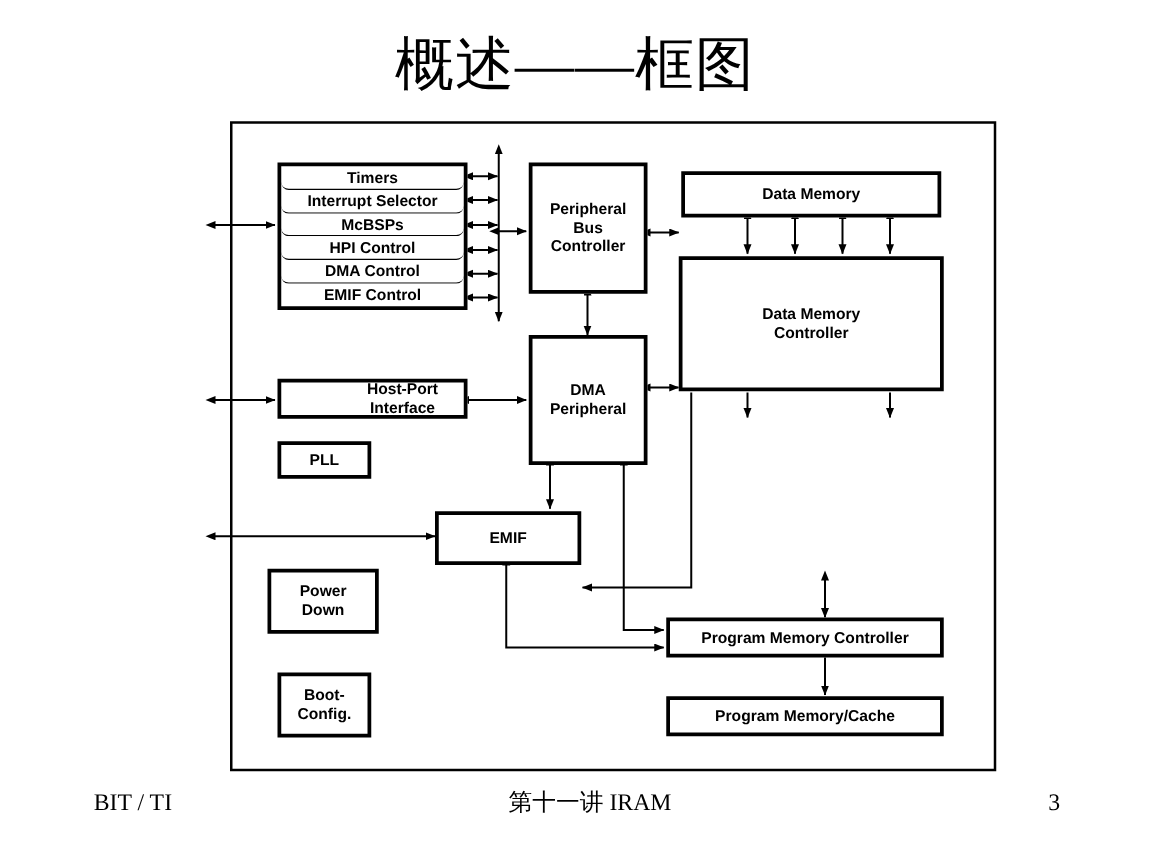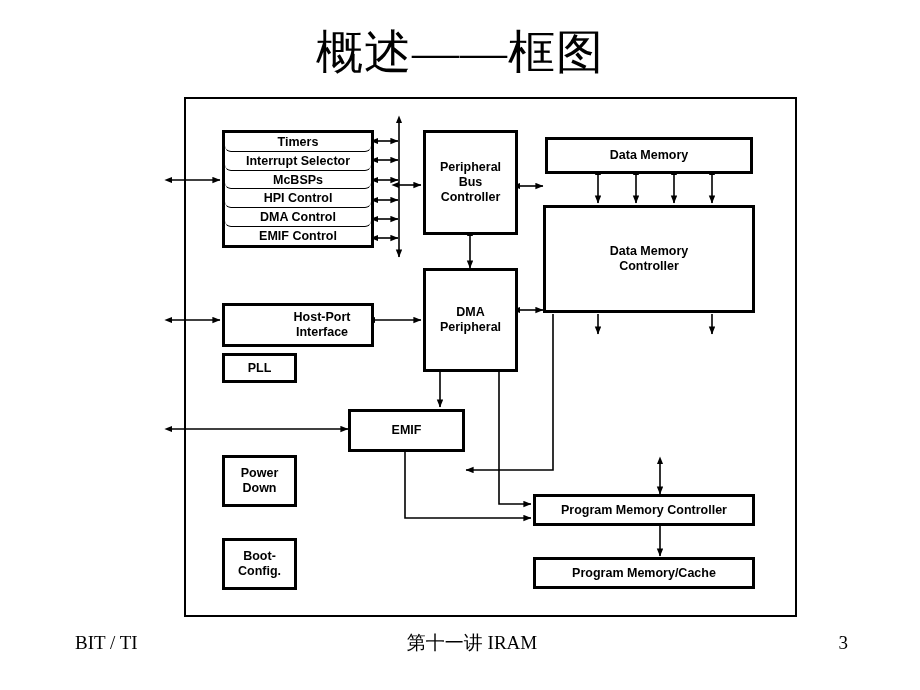--- a/index.html
+++ b/index.html
@@ -223,28 +223,28 @@
 Controller</div>
 
   <div class="blk" id="blk-data-memory" style="left:545px; top:137px; width:208px; height:37px;">Data Memory</div>
 
   <div class="blk" id="blk-data-memory-controller" style="left:543px; top:205px; width:212px; height:108px;">Data Memory
 Controller</div>
 
   <div class="blk" id="blk-dma-controller" style="left:423px; top:268px; width:95px; height:104px;">DMA
 Peripheral</div>
 
-  <div class="blk" id="blk-host-port-interface" style="left:222px; top:303px; width:152px; height:44px;padding-left:48px;">Host-Port Interface</div>
+  <div class="blk" id="blk-host-port-interface" style="left:222px; top:303px; width:152px; height:32px;padding-left:48px;">Host-Port Interface</div>
 
   <div class="blk" id="blk-pll" style="left:222px; top:353px; width:75px; height:30px;">PLL</div>
 
   <div class="blk" id="blk-emif" style="left:348px; top:409px; width:117px; height:43px;">EMIF</div>
 
 
-  <div class="blk" id="blk-power-down" style="left:222px; top:455px; width:75px; height:52px;">Power
+  <div class="blk" id="blk-power-down" style="left:214px; top:455px; width:89px; height:52px;">Power
 Down</div>
 
   <div class="blk" id="blk-boot-config" style="left:222px; top:523px; width:75px; height:52px;margin-top:15px;">Boot-
 Config.</div>
 
   <div class="blk" id="blk-program-memory-controller" style="left:533px; top:494px; width:222px; height:32px;text-align:center;">Program Memory Controller</div>
 
   <div class="blk" id="blk-program-memory-cache" style="left:533px; top:557px; width:222px; height:32px;">Program Memory/Cache</div>
 
 </div>

